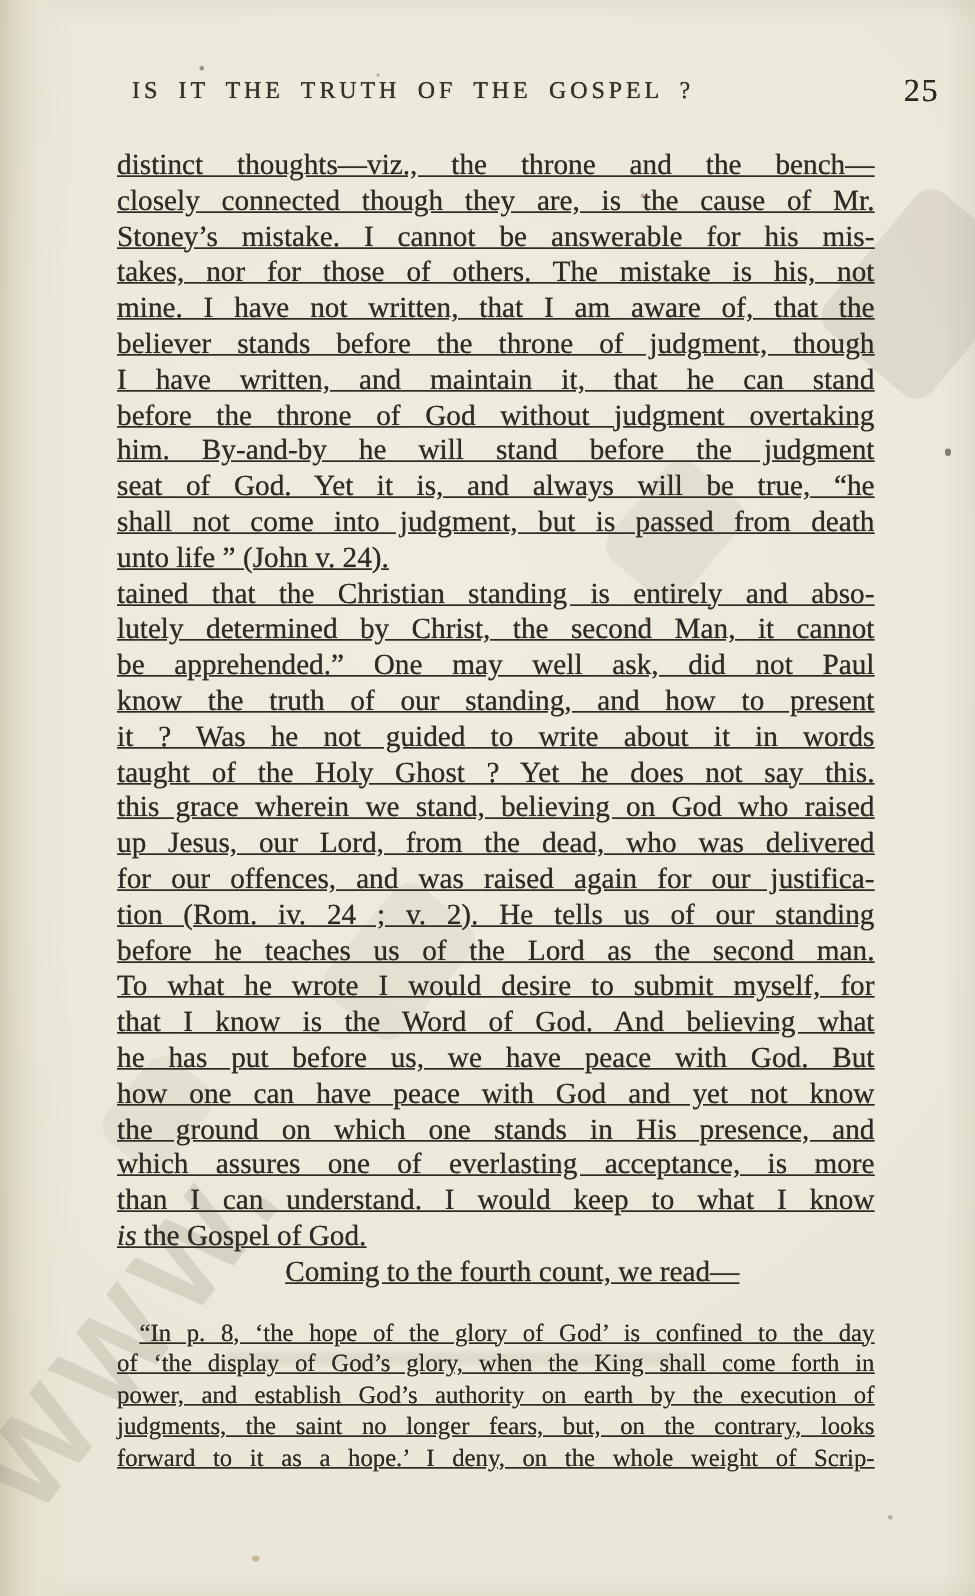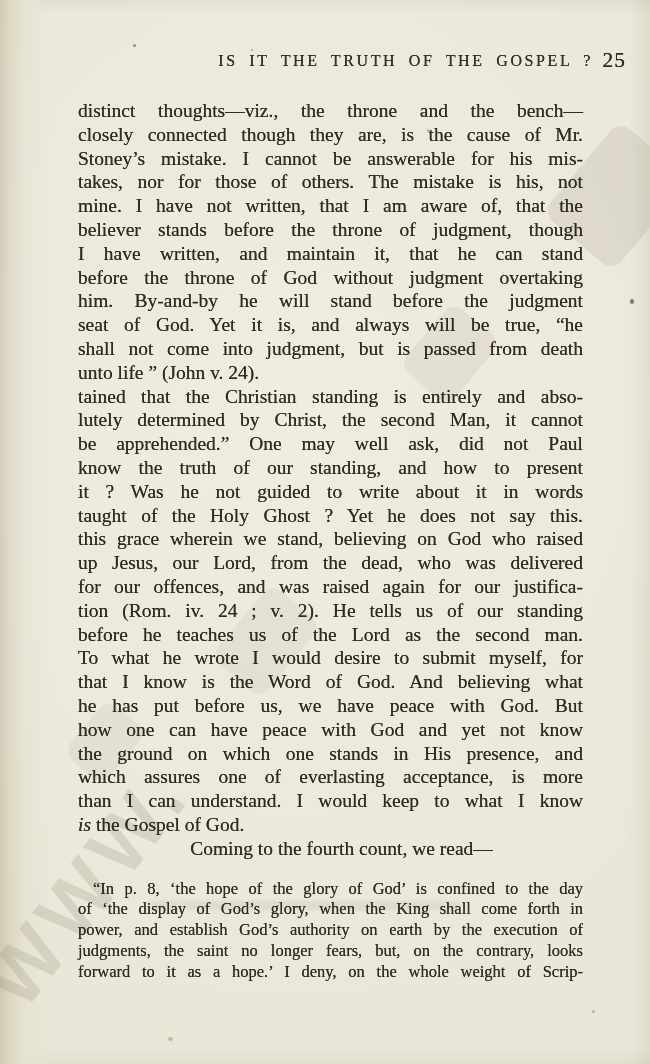--- a/index.html
+++ b/index.html
@@ -14,41 +14,42 @@
       linear-gradient(180deg, rgba(120,110,88,0.08) 0px, rgba(120,110,88,0) 14px),
       linear-gradient(0deg, rgba(120,110,88,0.07) 0px, rgba(120,110,88,0) 16px),
       #ebe7d8;
     overflow:hidden;
     font-family:"Liberation Serif","DejaVu Serif",serif;
     color:#2e2b24;
   }
   
   .running-title{
     position:absolute;top:52px;left:88px;width:505px;
-    text-align:right;
+    text-align:left;
     font-size:16px;letter-spacing:2.6px;word-spacing:5px;
     color:#353128;
     text-shadow:0 0 0.5px #353128;
     white-space:nowrap;
   }
   .page-number{
     position:absolute;top:48px;right:24px;
     font-size:21.5px;letter-spacing:1px;color:#2e2b24;
     text-shadow:0 0 0.4px #2e2b24;
     margin-left:12px;
   }
   
   .text-block{
     position:absolute;left:78px;top:99px;width:505px;
   }
   .line{
     font-size:19.5px;
     height:23.8px;line-height:23.8px;
     white-space:nowrap;
     text-shadow:0 0 0.45px rgba(46,43,36,0.85);
+    text-decoration:underline;
   }
   .line.j{
     white-space:normal;
     text-align:justify;
     text-align-last:justify;
   }
   .ind{text-indent:22px;text-align:center;}
   .quote-block{margin-top:18px;}
   .quote-block .line{
     font-size:16.5px;

